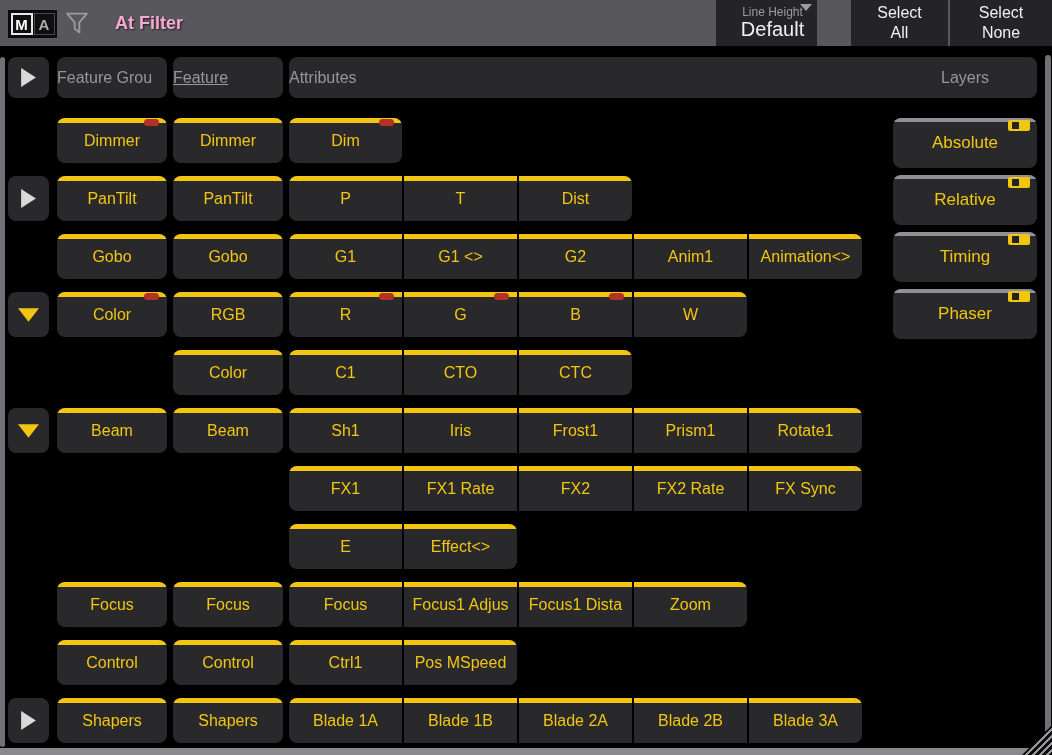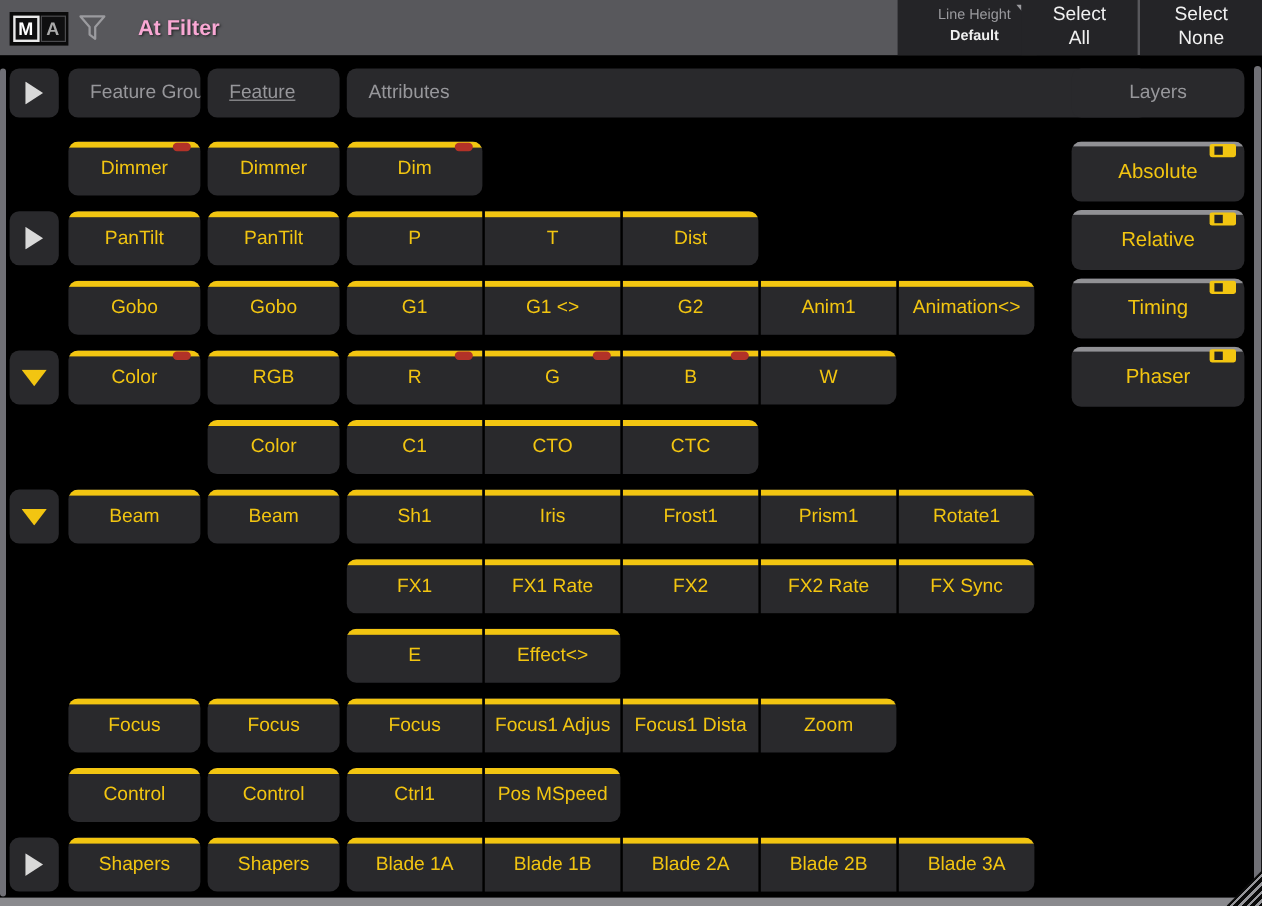--- a/index.html
+++ b/index.html
@@ -18,41 +18,41 @@
   
   .titlebar{position:absolute;left:0;top:0;width:1052px;height:46px;background:var(--titlebar);}
   .ma-logo{position:absolute;left:8px;top:10px;width:49px;height:28px;background:#0a0a0a;display:flex;align-items:center;justify-content:center;gap:1px;padding:2px;}
   .ma-logo .m{width:22px;height:22px;border:2px solid #e9e9e9;color:#fff;font-weight:bold;font-size:15px;display:flex;align-items:center;justify-content:center;background:#0f0f10;}
   .ma-logo .a{width:21px;height:22px;border:1px solid #4a4a4d;color:#aaa;font-weight:bold;font-size:15px;display:flex;align-items:center;justify-content:center;background:#0f0f10;}
   .funnel{position:absolute;left:62px;top:9px;width:30px;height:28px;display:flex;align-items:center;justify-content:center;}
   .win-title{position:absolute;left:115px;top:0;height:46px;display:flex;align-items:center;color:#f9a8d4;font-size:18px;font-weight:bold;text-shadow:1px 1px 2px rgba(0,0,0,.65);}
   .tb-btn{position:absolute;top:0;height:46px;background:var(--tb-btn);color:#f0f0f0;text-align:center;cursor:default;}
   .tb-btn .l1,.tb-btn .l2{display:block;font-size:16px;line-height:20px;}
   .tb-btn .l1{margin-top:3px;}
-  .lineheight{left:748px;width:116px;padding-left:12px;}
+  .lineheight{left:716px;width:101px;padding-left:12px;}
   .lineheight .cap{display:block;font-size:12px;color:#9b9b9f;margin-top:5px;line-height:14px;}
-  .lineheight .val{display:block;font-size:12px;color:#f0f0f0;line-height:20px;font-weight:bold;}
+  .lineheight .val{display:block;font-size:20px;color:#f0f0f0;line-height:20px;}
   .lh-caret{position:absolute;top:4px;right:5px;width:0;height:0;border-left:6px solid transparent;border-right:6px solid transparent;border-top:7px solid #9b9b9f;}
   .selectall{left:851px;width:97px;}
   .selectnone{left:950px;width:102px;}
 
   
   .scroll-left{position:absolute;left:0;top:57px;width:5px;height:690px;background:#707076;border-radius:3px;}
   .scroll-right{position:absolute;left:1045px;top:55px;width:6px;height:692px;background:#707076;border-radius:3px;}
   .bottombar{position:absolute;left:0;bottom:0;width:1052px;height:7px;background:#8a8a8e;}
   .resize-grip{position:absolute;right:0;bottom:0;width:30px;height:30px;clip-path:polygon(100% 0,100% 100%,0 100%);background:repeating-linear-gradient(135deg,#0a0a0a 0 3px,#97979b 3px 5px);}
 
   
   .btn{position:absolute;background:var(--btn-bg);border-radius:8px;overflow:hidden;}
   .ybar{position:absolute;top:0;left:0;right:0;height:5px;background:var(--yellow);}
   .dot{position:absolute;top:1px;right:8px;width:15px;height:7px;border-radius:4px;background:var(--red);}
   .lbl{position:absolute;left:0;right:0;top:0;bottom:0;display:flex;align-items:center;justify-content:center;color:var(--yellow);font-size:16px;white-space:nowrap;overflow:hidden;}
 
   
-  .hdr-cell{position:absolute;top:57px;height:41px;background:var(--btn-bg);border-radius:8px;color:var(--hdr-txt);font-size:16px;line-height:41px;padding-left:18px;white-space:nowrap;overflow:hidden;}
+  .hdr-cell{position:absolute;top:57px;height:41px;background:var(--btn-bg);border-radius:8px;color:var(--hdr-txt);font-size:16px;line-height:41px;padding-left:0;white-space:nowrap;overflow:hidden;}
 
   
   .row{position:absolute;left:0;width:1052px;height:45px;}
   .arrowbtn{left:8px;width:41px;height:45px;display:flex;align-items:center;justify-content:center;}
   .arrowbtn.hdr{top:57px;height:41px;}
   .cellbtn{width:110px;height:45px;}
   .group{left:57px;}
   .feature{left:173px;}
   .attrs{position:absolute;left:289px;top:0;height:45px;display:flex;gap:2px;}
   .attr{position:relative;width:113px;height:45px;background:var(--btn-bg);overflow:hidden;}

